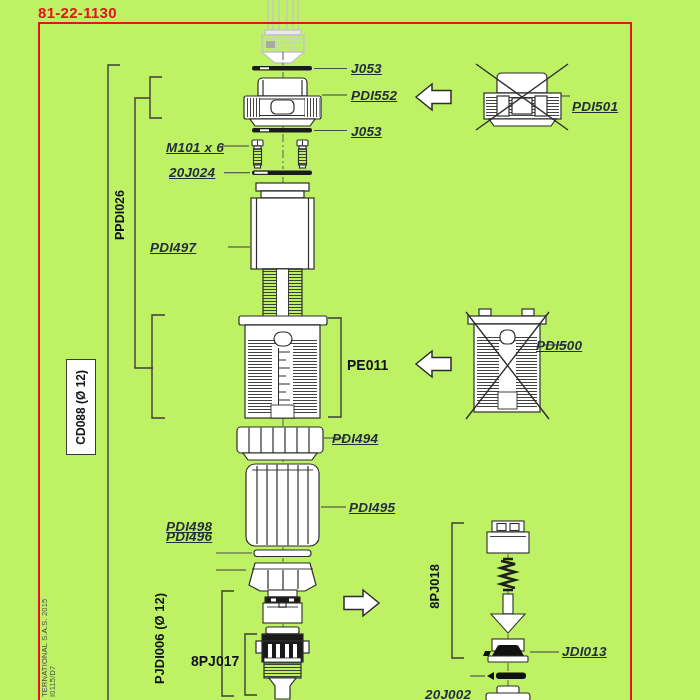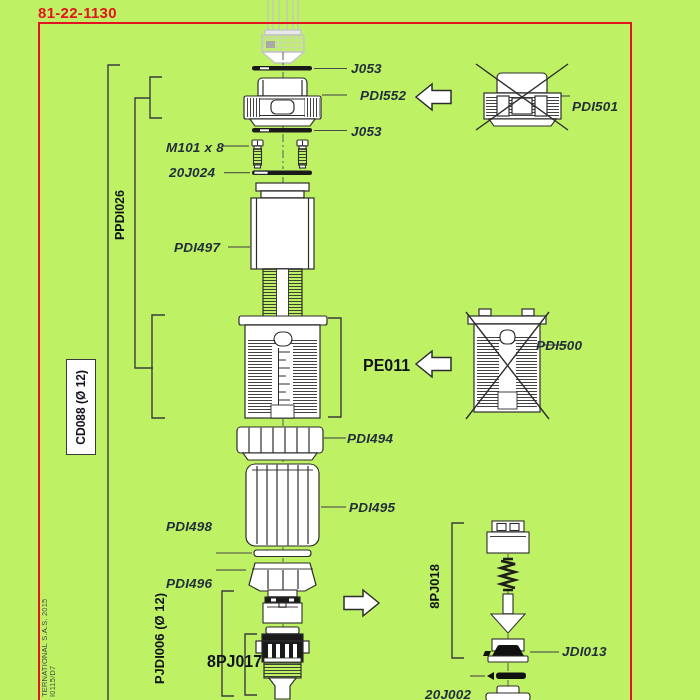--- a/index.html
+++ b/index.html
@@ -2,22 +2,22 @@
 <html><head>
 <meta charset="utf-8">
 <style>
   html,body{margin:0;padding:0;background:#fff;}
   #stage{position:relative;width:700px;height:700px;background:#bef264;overflow:hidden;
          font-family:"Liberation Sans",sans-serif;padding-left:26px;}
   #artwork{position:absolute;left:0;top:0;z-index:1;}
   #frame{position:absolute;left:38px;top:22px;width:590px;height:700px;
          border:2.5px solid #e41320;z-index:4;pointer-events:none;}
   .lbl{position:absolute;z-index:6;white-space:nowrap;}
-  .plabel{font-style:italic;font-weight:700;font-size:13.5px;color:#242e3d;letter-spacing:.2px;}
-  .glabel{font-weight:700;font-size:16px;color:#10141a;margin-left:16px;}
+  .plabel{font-style:italic;font-weight:700;font-size:13.5px;color:#242e3d;letter-spacing:.2px;text-decoration:underline;}
+  .glabel{font-weight:700;font-size:14px;color:#10141a;}
   .vtext{writing-mode:vertical-rl;transform:rotate(180deg);}
   .vlabel{font-weight:700;color:#10141a;display:flex;align-items:center;justify-content:center;}
   #cd088-box{border:1.5px solid #3a3a3a;background:#fff;display:flex;align-items:center;justify-content:center;}
   .copyright{font-size:7.5px;color:#4a4a4a;letter-spacing:.2px;display:flex;justify-content:flex-start;}
   #doc-number{font-weight:700;font-size:15px;color:#e41320;letter-spacing:.3px;}
 </style>
 </head>
 <body>
 
 <div id="stage">
@@ -280,31 +280,31 @@
       <polygon points="416,364 432,351 432,357.5 451,357.5 451,370.5 432,370.5 432,377"></polygon>
       <polygon points="379,603 363,590 363,596.5 344,596.5 344,609.5 363,609.5 363,616"></polygon>
     </g>
   </svg>
 
   <div id="frame"></div>
 
   <div class="lbl" id="doc-number" style="left:38px;top:4px;">81-22-1130</div>
 
   <div class="lbl plabel" style="left:351px;top:61px">J053</div>
-  <div class="lbl plabel" style="left:360px;top:88px">PDI552</div>
+  <div class="lbl plabel" style="left:351px;top:88px">PDI552</div>
   <div class="lbl plabel" style="left:572px;top:99px">PDI501</div>
   <div class="lbl plabel" style="left:351px;top:123.5px">J053</div>
-  <div class="lbl plabel" style="left:166px;top:139.5px">M101 x 8</div>
+  <div class="lbl plabel" style="left:166px;top:139.5px">M101 x 6</div>
   <div class="lbl plabel" style="left:169px;top:165px">20J024</div>
-  <div class="lbl plabel" style="left:174px;top:239.5px">PDI497</div>
+  <div class="lbl plabel" style="left:150px;top:239.5px">PDI497</div>
   <div class="lbl plabel" style="left:536px;top:338px">PDI500</div>
-  <div class="lbl plabel" style="left:347px;top:430.5px">PDI494</div>
+  <div class="lbl plabel" style="left:332px;top:430.5px">PDI494</div>
   <div class="lbl plabel" style="left:349px;top:499.5px">PDI495</div>
   <div class="lbl plabel" style="left:166px;top:519px">PDI498</div>
-  <div class="lbl plabel" style="left:166px;top:576px">PDI496</div>
+  <div class="lbl plabel" style="left:166px;top:529px">PDI496</div>
   <div class="lbl plabel" style="left:562px;top:644px">JDI013</div>
   <div class="lbl plabel" style="left:425px;top:687px">20J002</div>
 
   <div class="lbl glabel" style="left:347px;top:356.5px">PE011</div>
   <div class="lbl glabel" style="left:191px;top:653px">8PJ017</div>
 
   <div class="lbl vlabel" style="left:112px;top:183px;height:64px;width:16px;font-size:12.5px">
     <span class="vtext">PPDI026</span>
   </div>
 

